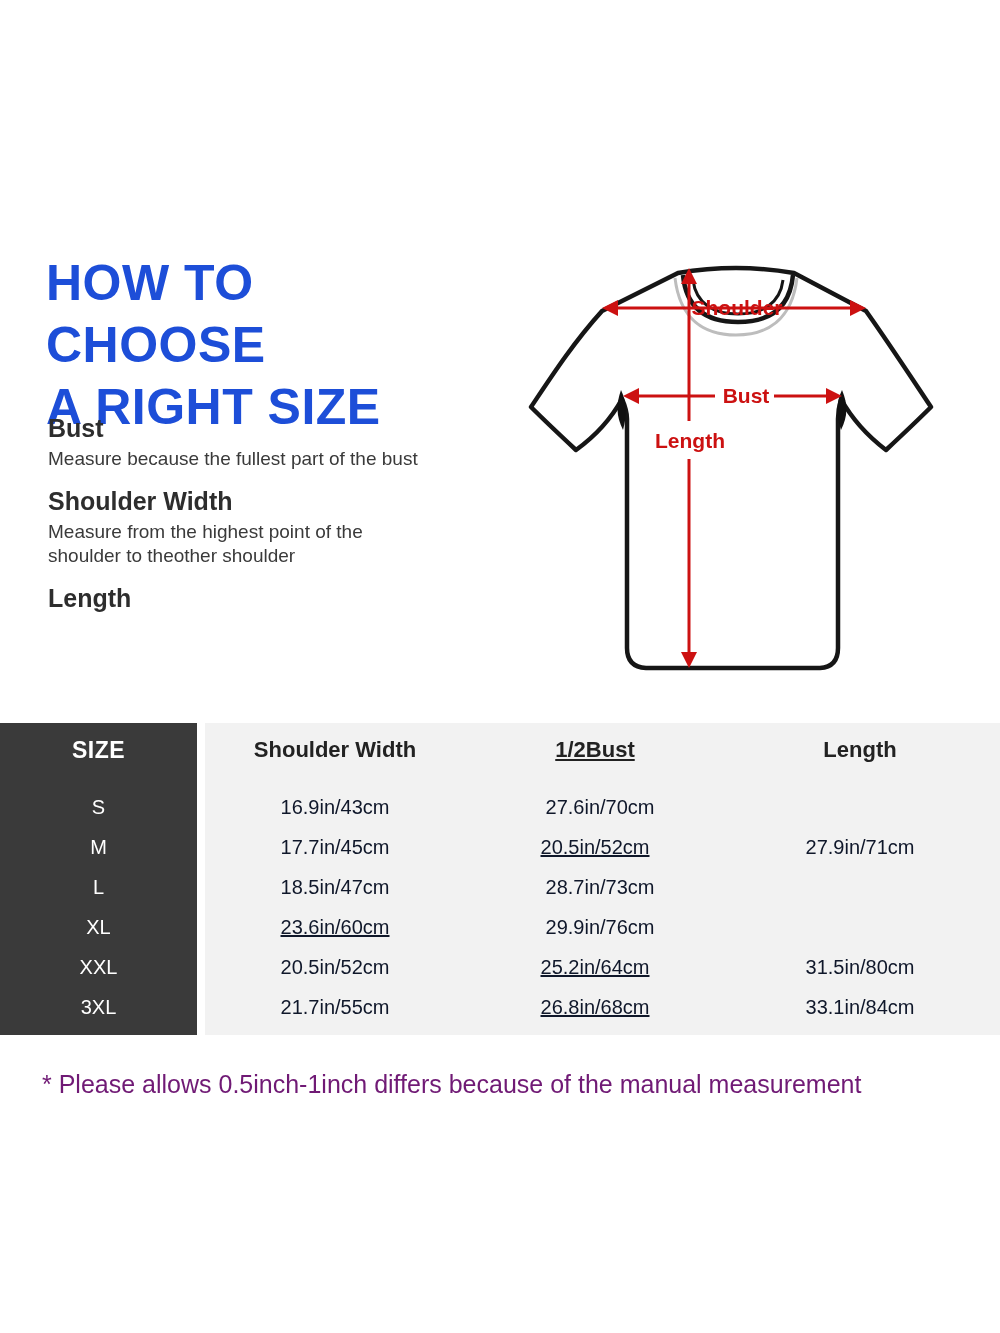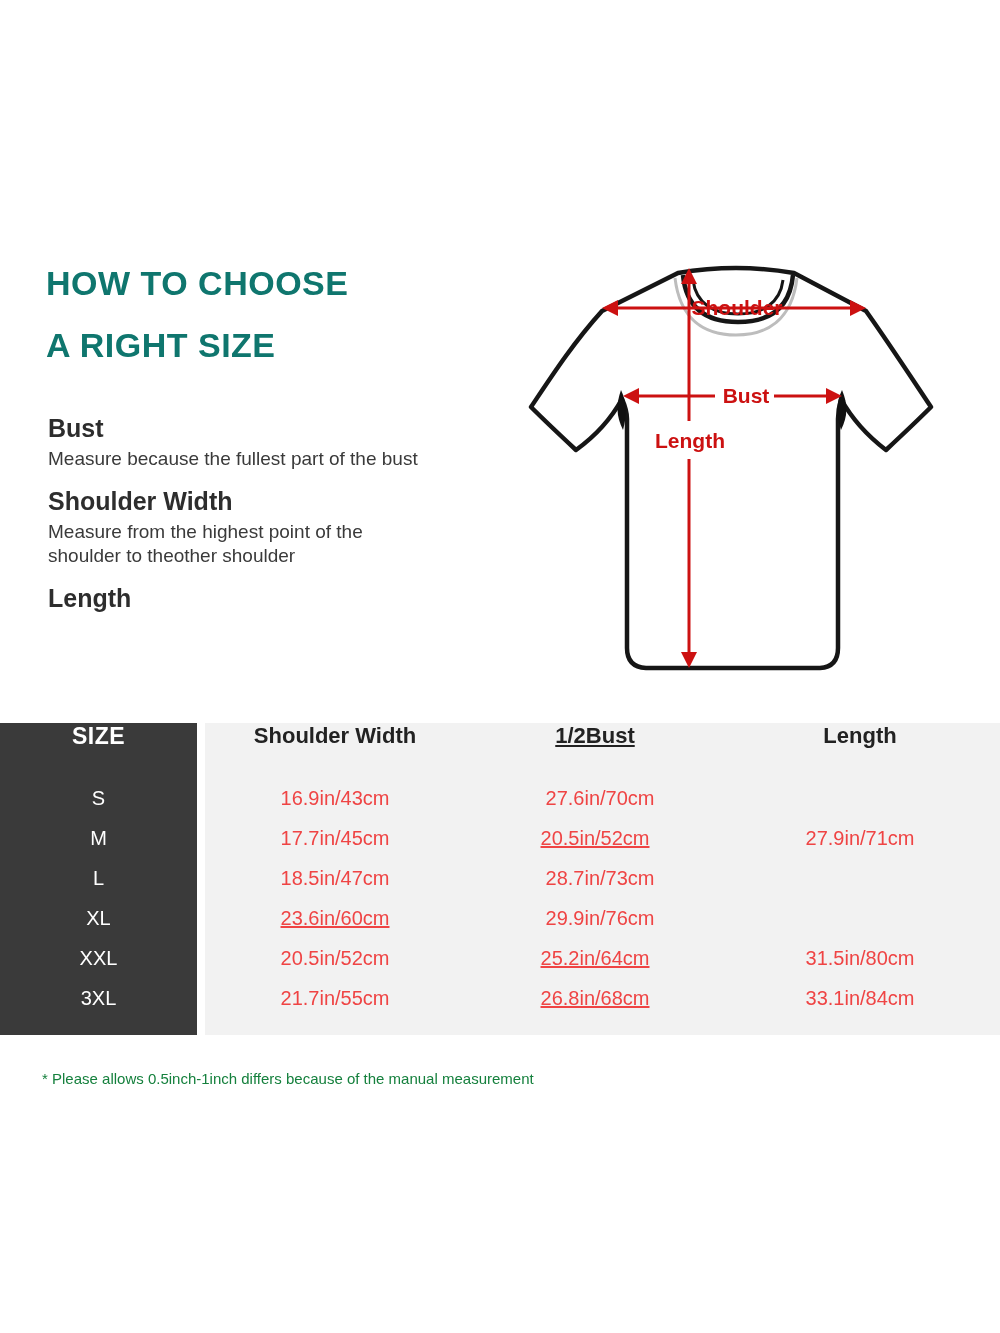--- a/index.html
+++ b/index.html
@@ -6,22 +6,22 @@
   html,body { background:#ffffff; }
   body { font-family:"Liberation Sans", sans-serif; }
   .canvas{
     position:relative; width:1000px; height:1333px;
     background:#ffffff; margin:0 auto; overflow:hidden;
   }
 
   
   .title-block{
     position:absolute; left:46px; top:252px; width:440px;
-    font-size:34px; line-height:62px; font-weight:700;
-    color:#0f766e; letter-spacing:0.5px;
+    font-size:50px; line-height:62px; font-weight:700;
+    color:#1d4ed8; letter-spacing:0.5px;
   }
 
   
   .guide{ position:absolute; left:48px; top:414px; width:430px; }
   .guide-section{ margin-bottom:16px; }
   .guide-heading{
     font-size:25px; line-height:28px; font-weight:700;
     color:#2d2d2d; margin-bottom:5px;
   }
   .guide-body{
@@ -32,39 +32,39 @@
   
   .shirt-figure{ position:absolute; left:490px; top:256px; width:460px; height:425px; }
   .shirt-figure svg{ display:block; width:100%; height:100%; }
   .arrow-label{ font-family:"Liberation Sans", sans-serif; font-weight:700; font-size:21px; }
 
   
   .table-wrap{ position:absolute; left:0; top:723px; width:1000px; height:312px; }
   .col-dark{ position:absolute; left:0; top:0; width:197px; height:100%; background:#3a3a3a; }
   .col-light{ position:absolute; left:205px; top:0; width:795px; height:100%; background:#f2f2f2; }
   .t-grid{ position:absolute; left:0; top:0; width:100%; height:100%; display:flex; flex-direction:column; }
-  .t-row{ display:flex; align-items:flex-start; }
+  .t-row{ display:flex; align-items:center; }
   .t-head{ height:54px; }
   .t-body{ padding-top:10px; }
   .t-body .t-row{ height:40px; }
   .cell{ text-align:center; }
   .c0{ width:197px; }
   .cgap{ width:8px; }
   .c1{ width:260px; }
   .c2{ width:260px;text-decoration:underline; }
   .c3{ width:270px; }
   .t-head .c0{ color:#ffffff; font-weight:700; font-size:23px; letter-spacing:0.5px; }
   .t-head .c1,.t-head .c2,.t-head .c3{ color:#222222; font-weight:700; font-size:22px; }
   .t-body .c0{ color:#ffffff; font-size:20px; font-weight:500; }
-  .t-body .c1,.t-body .c2,.t-body .c3{ color:#ef4444; font-size:20px; }
+  .t-body .c1,.t-body .c2,.t-body .c3{ color:#0f172a; font-size:20px; }
 
   
   .footnote{
     position:absolute; left:42px; top:1070px; width:900px;
-    font-size:15px; color:#15803d;
+    font-size:25px; color:#701a75;
   }
 </style>
 </head>
 <body>
 
 <div class="canvas">
 
   <div class="title-block">
     <div>HOW TO CHOOSE</div>
     <div>A RIGHT SIZE</div>

